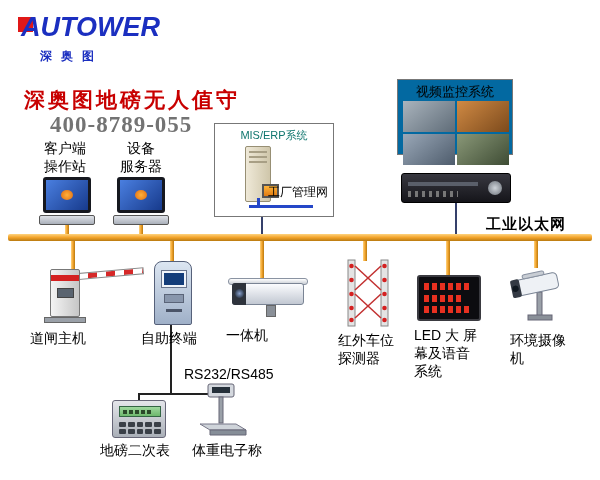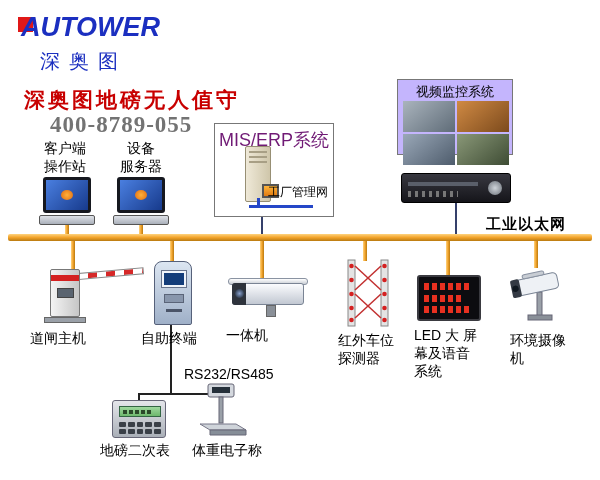--- a/index.html
+++ b/index.html
@@ -4,48 +4,48 @@
 <style>
   *{margin:0;padding:0;box-sizing:border-box}
   html,body{width:600px;height:480px}
   body{background:#fff;font-family:"Liberation Sans","DejaVu Sans",sans-serif;position:relative;overflow:hidden}
   .abs{position:absolute}
 
   
   .logo{left:16px;top:10px;width:160px;height:64px}
   .logo-square{position:absolute;left:2px;top:7px;width:15px;height:15px;background:#e01818}
   .logo-brand{position:absolute;left:5px;top:2px;font-size:27px;font-weight:bold;font-style:italic;color:#1b2fc0}
-  .logo-sub{position:absolute;left:24px;top:38px;font-size:20px;font-weight:normal;color:#1b2fc0;letter-spacing:9px}
+  .logo-sub{position:absolute;left:24px;top:38px;font-size:12px;font-weight:bold;color:#1b2fc0;letter-spacing:9px}
 
   .title{left:24px;top:86px;font-size:21px;font-weight:bold;color:#c80000;letter-spacing:3px}
   .phone{left:50px;top:112px;font-size:23px;font-weight:bold;color:#737373;font-family:"Liberation Serif","DejaVu Serif",serif;letter-spacing:1px}
 
   .station-label{font-size:14px;line-height:18px;color:#000;text-align:center}
   .dev-label{font-size:14px;line-height:18px;color:#000}
   .lbl-line{display:block}
 
   
   .computer{width:58px;height:52px}
   .monitor{width:48px;height:36px;margin:0 auto;background:#16181f;border-radius:3px;padding:3px}
   .screen{width:100%;height:100%;background:linear-gradient(135deg,#4a7fe0,#173a8c);position:relative}
   .screen-dot{position:absolute;left:50%;top:50%;width:12px;height:10px;margin:-5px 0 0 -6px;background:radial-gradient(circle,#ffb13b,#e06a10);border-radius:50%}
   .pc-case{width:56px;height:10px;margin:2px auto 0;background:linear-gradient(#dfe2e8,#aab0ba);border:1px solid #555;border-radius:2px}
 
   
   .mis-box{left:214px;top:123px;width:120px;height:94px;border:1px solid #777;background:#fff}
-  .mis-title{position:absolute;left:0;top:4px;width:100%;text-align:center;font-size:18px;color:#701a75}
+  .mis-title{position:absolute;left:0;top:4px;width:100%;text-align:center;font-size:11px;color:#0f766e}
   .server-tower{position:absolute;left:30px;top:22px;width:26px;height:56px;background:linear-gradient(90deg,#efe9d8,#cfc6aa);border:1px solid #978f74;border-radius:2px}
   .tower-slots{position:absolute;left:3px;top:4px;right:3px;height:14px;background:repeating-linear-gradient(180deg,#a89f85 0 2px,rgba(0,0,0,0) 2px 5px)}
   .tower-screen{position:absolute;right:-9px;bottom:3px;width:17px;height:14px;background:linear-gradient(#ffb53b,#e07a10);border:2px solid #555}
   .mis-net-line{position:absolute;left:34px;bottom:8px;width:64px;height:3px;background:#2547c8}
   .mis-net-drop{position:absolute;left:42px;bottom:11px;width:3px;height:7px;background:#2547c8}
   .mis-net-label{position:absolute;right:5px;bottom:15px;font-size:12px;color:#000}
 
   
-  .video-box{left:397px;top:79px;width:116px;height:76px;border:1px solid #777;background:#c4b5fd}
+  .video-box{left:397px;top:79px;width:116px;height:76px;border:1px solid #777;background:#0369a1}
   .video-title{position:absolute;left:0;top:3px;width:100%;text-align:center;font-size:13px;color:#000}
   .video-grid{position:absolute;left:5px;top:21px;width:106px;height:64px;display:grid;grid-template-columns:1fr 1fr;grid-template-rows:1fr 1fr;gap:2px}
   .vc1{background:linear-gradient(140deg,#aab4bd,#5f6c78)}
   .vc2{background:linear-gradient(140deg,#d08a44,#7c4a1c)}
   .vc3{background:linear-gradient(140deg,#9aa8b8,#4e5c6c)}
   .vc4{background:linear-gradient(140deg,#8a9878,#3e4c34)}
   .dvr{left:401px;top:173px;width:110px;height:30px;background:linear-gradient(#383840,#15151a);border:1px solid #000;border-radius:3px}
   .dvr-stripe{position:absolute;left:6px;top:8px;width:70px;height:4px;background:#5a5f6a}
   .dvr-dots{position:absolute;left:6px;top:17px;width:50px;height:6px;background:repeating-linear-gradient(90deg,#777 0 3px,rgba(0,0,0,0) 3px 7px)}
   .dvr-knob{position:absolute;right:8px;top:7px;width:14px;height:14px;border-radius:50%;background:radial-gradient(circle,#cfd4da,#6a7078)}

